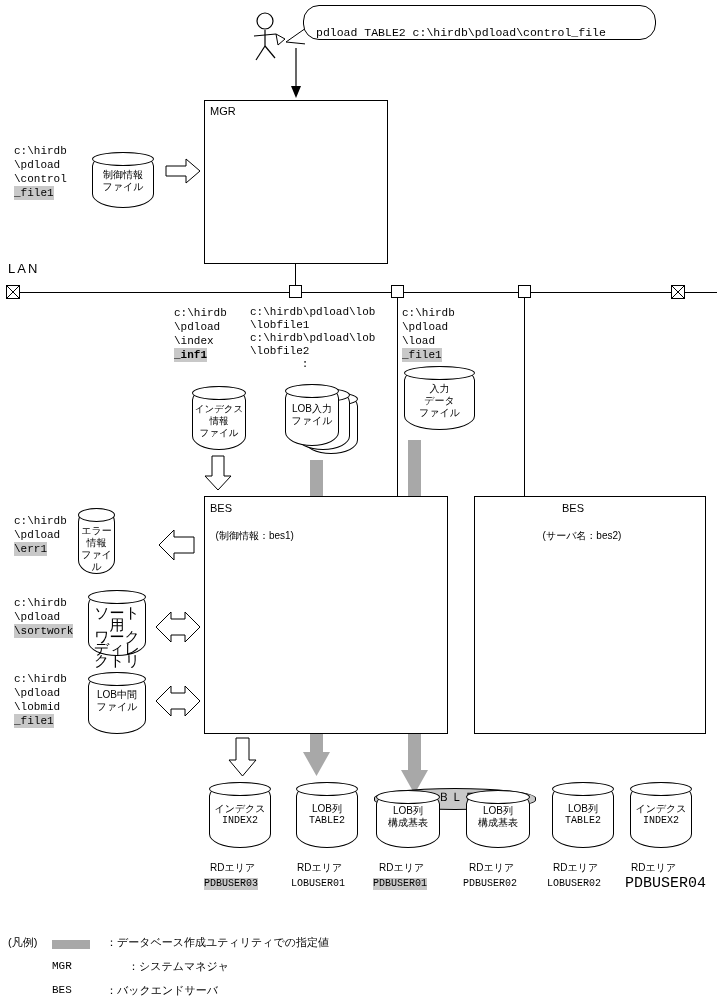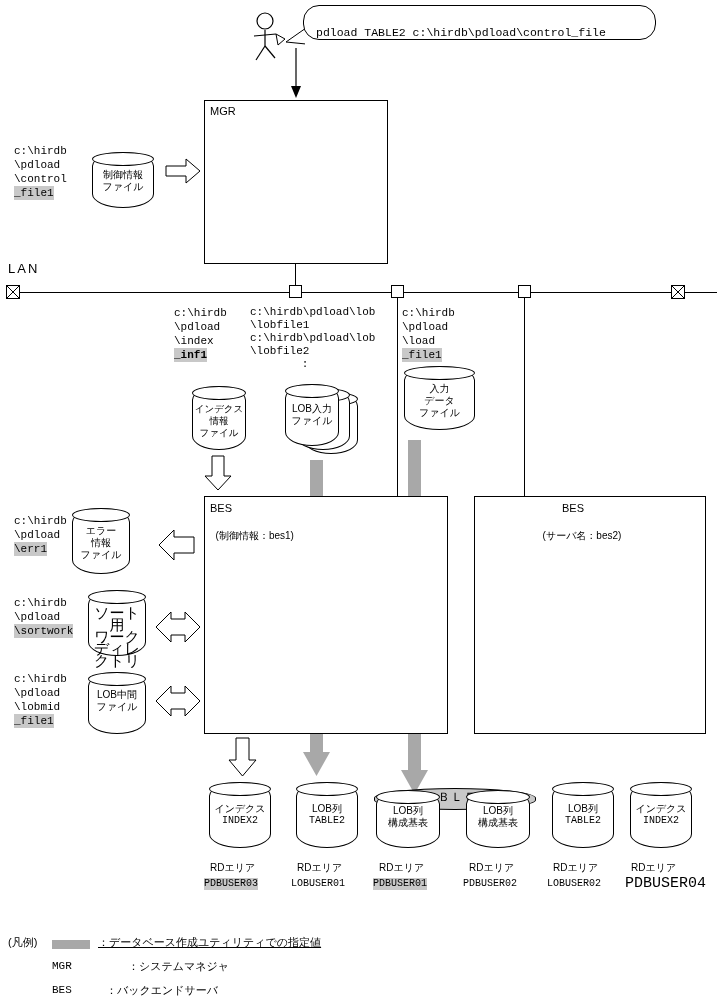--- a/index.html
+++ b/index.html
@@ -203,21 +203,21 @@
 <div class="txt" style="left:562px; top:502px;">BES</div>
 <div class="txt txt10" style="left:537px; top:518px;">
   <span>(サーバ名：bes2)</span>
 </div>
 
 <div class="abs mono" style="left:14px; top:514px; width:72px; font-size:11px; line-height:14px;">
   <div>c:\hirdb</div>
   <div>\pdload</div>
   <div class="hl" style="display:inline-block;">\err1</div>
 </div>
-<div class="cyl" style="left:72px; top:508px; width:58px; height:66px;">
+<div class="cyl" style="left:78px; top:508px; width:37px; height:66px;">
   <div class="cyl-label">
     <div>エラー</div>
     <div>情報</div>
     <div>ファイル</div>
   </div>
 </div>
 <svg class="abs" style="left:156px; top:530px; width:38px; height:30px;">
   <path d="M38 7 L18 7 L18 0 L3 15 L18 30 L18 23 L38 23 Z" fill="#fff" stroke="#000" stroke-width="1"></path>
 </svg>
 
@@ -310,19 +310,19 @@
   <div class="cyl-label" style="top:20px;">
     <div>インデクス</div>
     <div class="mono" style="font-size:10px;">INDEX2</div>
   </div>
 </div>
 <div class="txt txt10" style="left:631px; top:862px;">RDエリア</div>
 <div class="txt txt10 mono" style="left:625px; top:878px; font-size:15px;">PDBUSER04</div>
 
 <div class="txt" style="left:8px; top:936px; font-size:11px;">(凡例)</div>
 <div class="legend-sw" style="left:52px; top:940px; width:38px; height:9px;"></div>
-<div class="txt" style="left:98px; top:936px; font-size:11px;text-decoration:underline;">：データベース作成ユティリティでの指定値</div>
+<div class="txt" style="left:106px; top:936px; font-size:11px;">：データベース作成ユティリティでの指定値</div>
 
 <div class="txt mono" style="left:52px; top:960px; font-size:11px;">MGR</div>
 <div class="txt" style="left:106px; top:960px; font-size:11px;margin-left:22px;">：システムマネジャ</div>
 
 <div class="txt mono" style="left:52px; top:984px; font-size:11px;">BES</div>
 <div class="txt" style="left:106px; top:984px; font-size:11px;">：バックエンドサーバ</div>
 
 </body></html>

